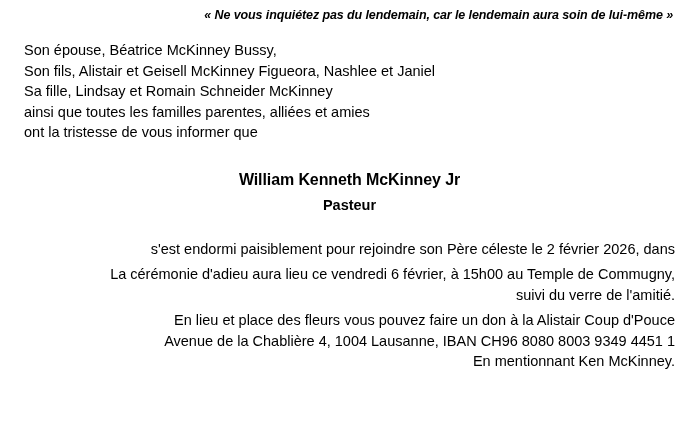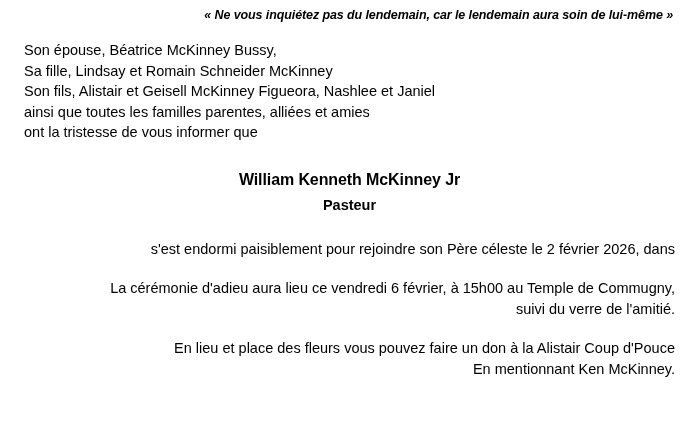--- a/index.html
+++ b/index.html
@@ -51,57 +51,58 @@
   }
   .deceased-role {
     font-size: 14.5px;
     font-weight: bold;
     line-height: 20px;
     margin-top: 2px;
   }
   .para {
     font-size: 14.5px;
     line-height: 20.5px;
-    margin-top: 19px;
+    margin-top: 5px;
   }
   .para.first-para {
     margin-top: 24px;
   }
   .para div {
     white-space: nowrap;
     text-align: right;
   }
 </style>
 </head>
 <body>
 
 <div class="page">
 
   <div class="epigraph">« Ne vous inquiétez pas du lendemain, car le lendemain aura soin de lui-même »</div>
 
   <div class="family-block">
     <div>Son épouse, Béatrice McKinney Bussy,</div>
+    <div>Son fils, Alistair et Geisell McKinney Figueora, Nashlee et Janiel</div>
     <div>Sa fille, Lindsay et Romain Schneider McKinney</div>
-    <div>Son fils, Alistair et Geisell McKinney Figueora, Nashlee et Janiel</div>
     <div>ainsi que toutes les familles parentes, alliées et amies</div>
     <div>ont la tristesse de vous informer que</div>
   </div>
 
   <div class="name-block">
     <div class="deceased-name">William Kenneth McKinney Jr</div>
     <div class="deceased-role">Pasteur</div>
   </div>
 
   <div class="para first-para">
     <div>s'est endormi paisiblement pour rejoindre son Père céleste le 2 février 2026, dans</div>
   </div>
 
   <div class="para">
     <div>La cérémonie d'adieu aura lieu ce vendredi 6 février, à 15h00 au Temple de Commugny,</div>
     <div>suivi du verre de l'amitié.</div>
   </div>
 
   <div class="para">
     <div>En lieu et place des fleurs vous pouvez faire un don à la Alistair Coup d'Pouce</div>
+    <div>Avenue de la Chablière 4, 1004 Lausanne, IBAN CH96 8080 8003 9349 4451 1</div>
     <div>En mentionnant Ken McKinney.</div>
   </div>
 
 </div>
 
 </body></html>

